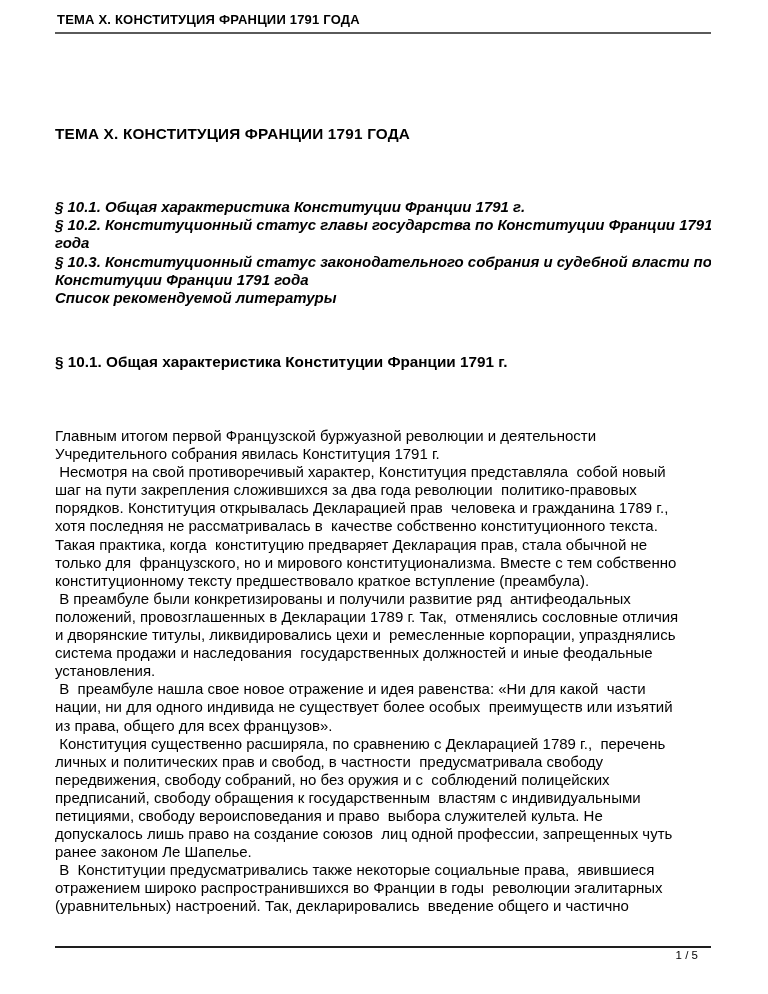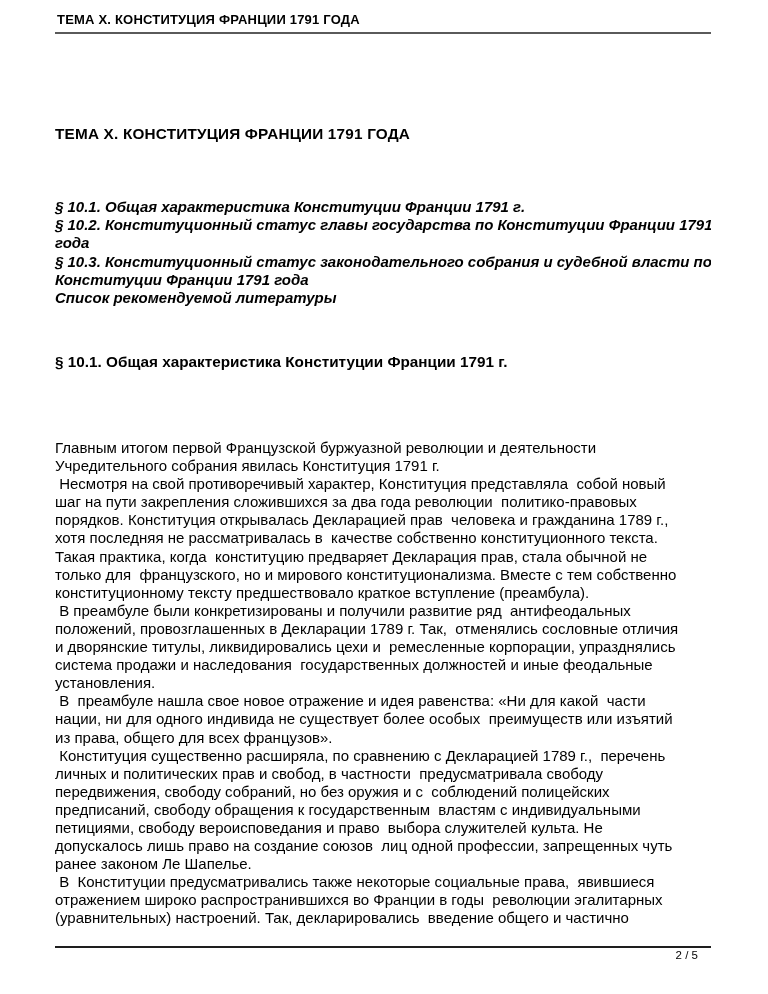--- a/index.html
+++ b/index.html
@@ -62,21 +62,20 @@
     white-space: pre;
   }
   .body-text {
     position: absolute;
     left: 55px;
     top: 427px;
     width: 690px;
     font-size: 15px;
     line-height: 18.1px;
     white-space: pre;
-    margin-top: 12px;
   }
   .footer-rule {
     position: absolute;
     left: 55px;
     top: 946px;
     width: 658px;
     height: 2px;
     background: #1e1e1e;
   }
   .page-num {
@@ -101,15 +100,15 @@
   <div class="doc-title">ТЕМА X. КОНСТИТУЦИЯ ФРАНЦИИ 1791 ГОДА</div>
 
   <div class="toc"><div class="toc-line">§ 10.1. Общая характеристика Конституции Франции 1791 г.</div><div class="toc-line">§ 10.2. Конституционный статус главы государства по Конституции Франции 1791</div><div class="toc-line">года</div><div class="toc-line">§ 10.3. Конституционный статус законодательного собрания и судебной власти по</div><div class="toc-line">Конституции Франции 1791 года</div><div class="toc-line">Список рекомендуемой литературы</div></div>
 
   <div class="section-heading">§ 10.1. Общая характеристика Конституции Франции 1791 г.</div>
 
   <div class="body-text"><div class="body-line">Главным итогом первой Французской буржуазной революции и деятельности</div><div class="body-line">Учредительного собрания явилась Конституция 1791 г.</div><div class="body-line"> Несмотря на свой противоречивый характер, Конституция представляла  собой новый</div><div class="body-line">шаг на пути закрепления сложившихся за два года революции  политико-правовых</div><div class="body-line">порядков. Конституция открывалась Декларацией прав  человека и гражданина 1789 г.,</div><div class="body-line">хотя последняя не рассматривалась в  качестве собственно конституционного текста.</div><div class="body-line">Такая практика, когда  конституцию предваряет Декларация прав, стала обычной не</div><div class="body-line">только для  французского, но и мирового конституционализма. Вместе с тем собственно</div><div class="body-line">конституционному тексту предшествовало краткое вступление (преамбула).</div><div class="body-line"> В преамбуле были конкретизированы и получили развитие ряд  антифеодальных</div><div class="body-line">положений, провозглашенных в Декларации 1789 г. Так,  отменялись сословные отличия</div><div class="body-line">и дворянские титулы, ликвидировались цехи и  ремесленные корпорации, упразднялись</div><div class="body-line">система продажи и наследования  государственных должностей и иные феодальные</div><div class="body-line">установления.</div><div class="body-line"> В  преамбуле нашла свое новое отражение и идея равенства: «Ни для какой  части</div><div class="body-line">нации, ни для одного индивида не существует более особых  преимуществ или изъятий</div><div class="body-line">из права, общего для всех французов».</div><div class="body-line"> Конституция существенно расширяла, по сравнению с Декларацией 1789 г.,  перечень</div><div class="body-line">личных и политических прав и свобод, в частности  предусматривала свободу</div><div class="body-line">передвижения, свободу собраний, но без оружия и с  соблюдений полицейских</div><div class="body-line">предписаний, свободу обращения к государственным  властям с индивидуальными</div><div class="body-line">петициями, свободу вероисповедания и право  выбора служителей культа. Не</div><div class="body-line">допускалось лишь право на создание союзов  лиц одной профессии, запрещенных чуть</div><div class="body-line">ранее законом Ле Шапелье.</div><div class="body-line"> В  Конституции предусматривались также некоторые социальные права,  явившиеся</div><div class="body-line">отражением широко распространившихся во Франции в годы  революции эгалитарных</div><div class="body-line">(уравнительных) настроений. Так, декларировались  введение общего и частично</div></div>
 
   <div class="footer-rule"></div>
 
-  <div class="page-num">2 / 5</div>
+  <div class="page-num">1 / 5</div>
 
 </div>
 
 </body></html>

